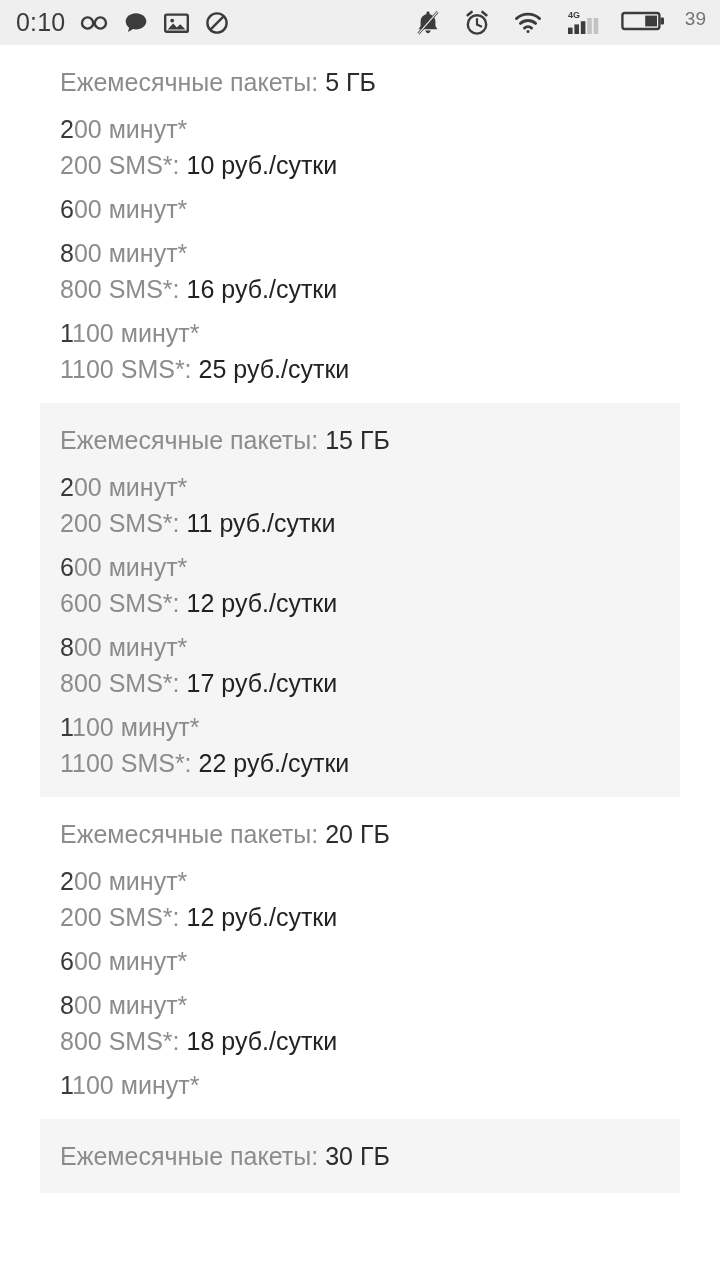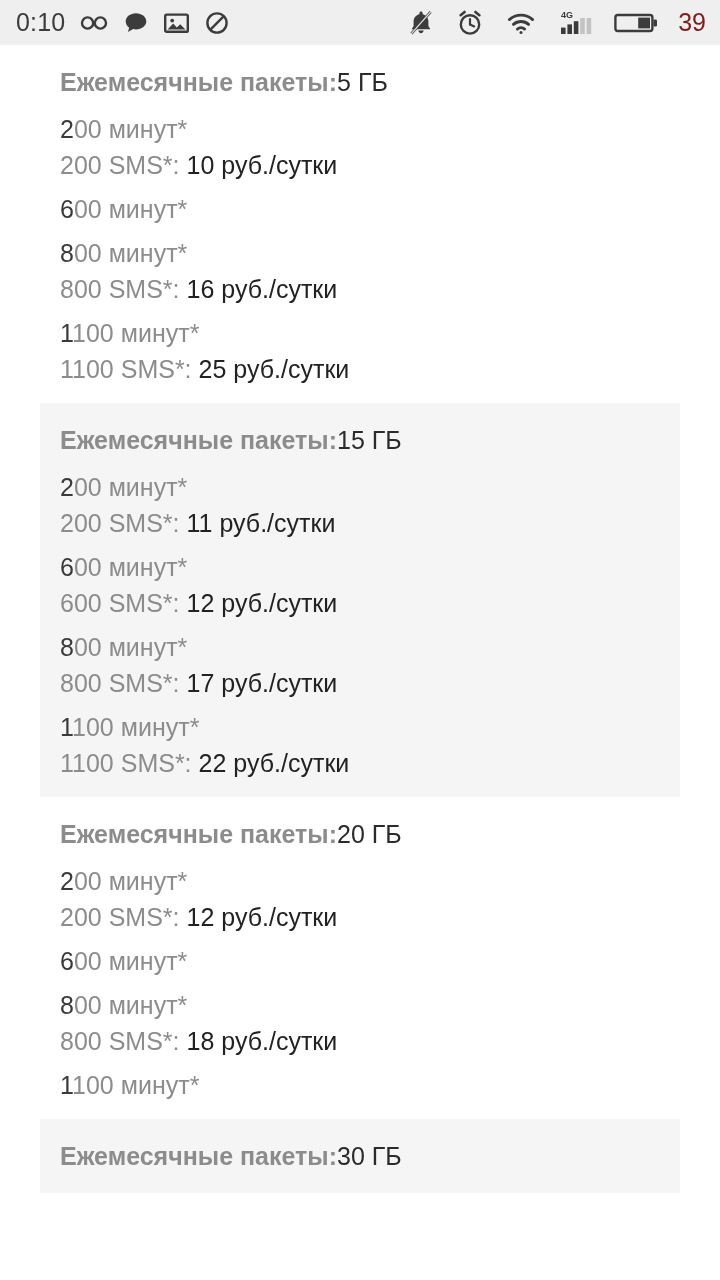--- a/index.html
+++ b/index.html
@@ -18,36 +18,36 @@
     width: 720px;
     height: 45px;
     background: #efefef;
     display: flex;
     align-items: center;
     justify-content: space-between;
     padding: 0 14px 0 16px;
   }
   .status-left, .status-right {
     display: flex;
-    align-items: center;
+    align-items: flex-start;
   }
   .status-left { gap: 14px; }
   .status-right { gap: 22px; }
 
   #status-clock {
     font-size: 25px;
     font-weight: 400;
     color: #3c3c3c;
     letter-spacing: 0.2px;
     line-height: 1;
   }
   #battery-level {
-    font-size: 25px;
-    font-weight: 400;
-    color: #7f1d1d;
+    font-size: 19px;
+    font-weight: 400;
+    color: #737373;
     line-height: 1;
     margin-left: -2px;
   }
   .sicon { display: block; }
   .sicon svg { display: block; }
 
   
   #content {
     width: 720px;
     background: #ffffff;
@@ -65,25 +65,26 @@
   }
 
   .block-header {
     padding: 6px 0 4px 60px;
     font-size: 25px;
     line-height: 34px;
     white-space: nowrap;
   }
   .block-header .hdr-label {
     color: #8c8c8c;
-    font-weight: 700;
+    font-weight: 400;
   }
   .block-header .hdr-value {
     color: #2b2b2b;
     font-weight: 400;
+    margin-left: 7px;
   }
 
   .pkg-row {
     padding: 8px 8px 0 60px;
     white-space: nowrap;
   }
   .pkg-line {
     font-size: 25px;
     line-height: 36px;
     white-space: nowrap;

